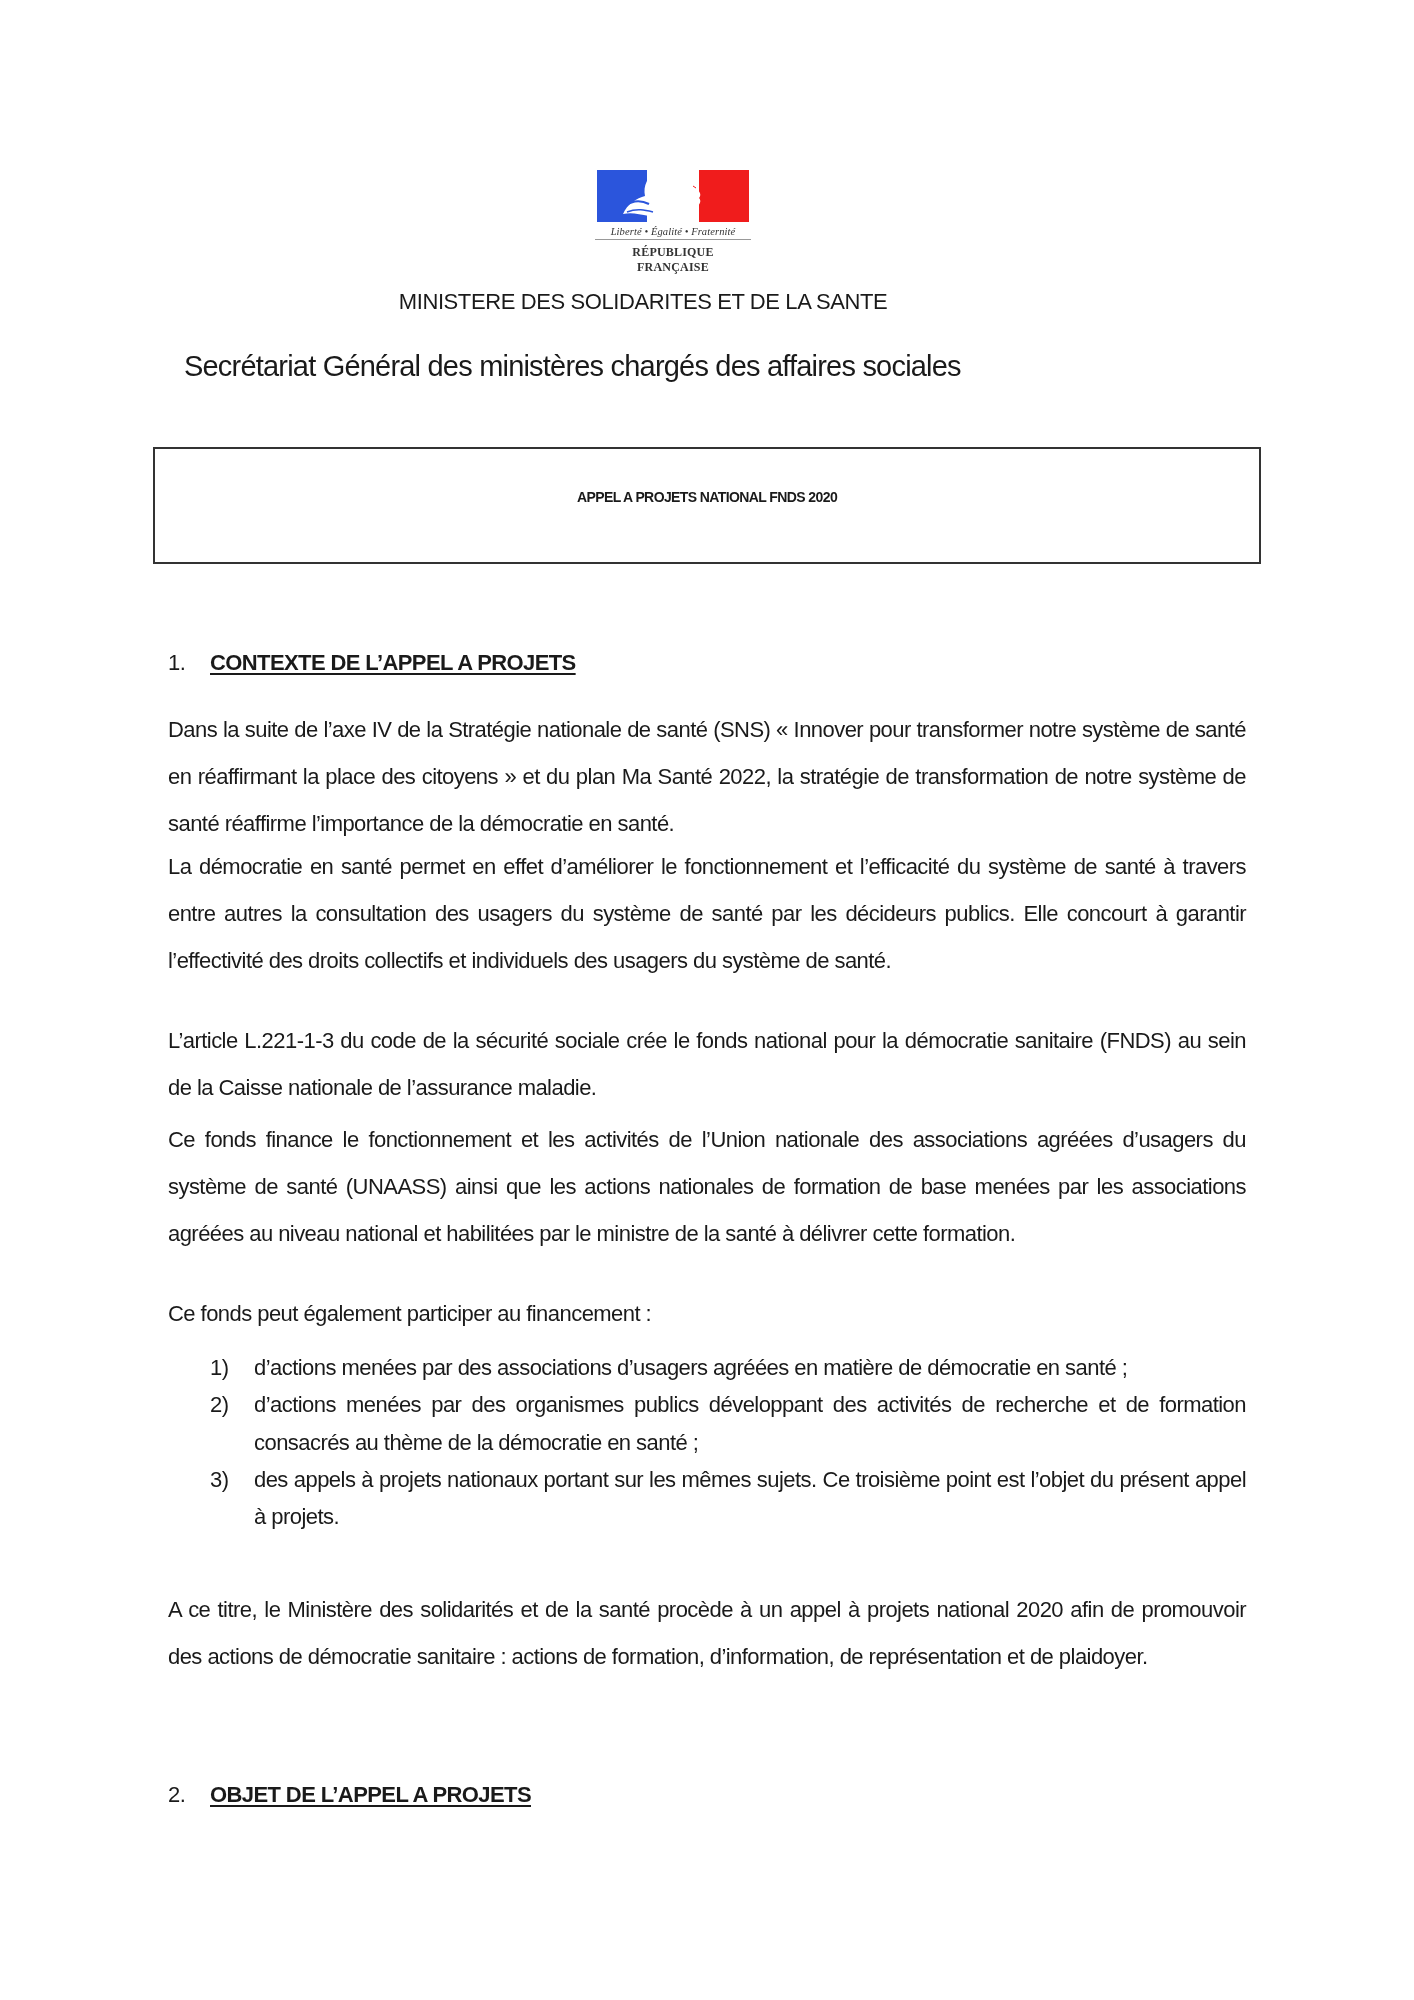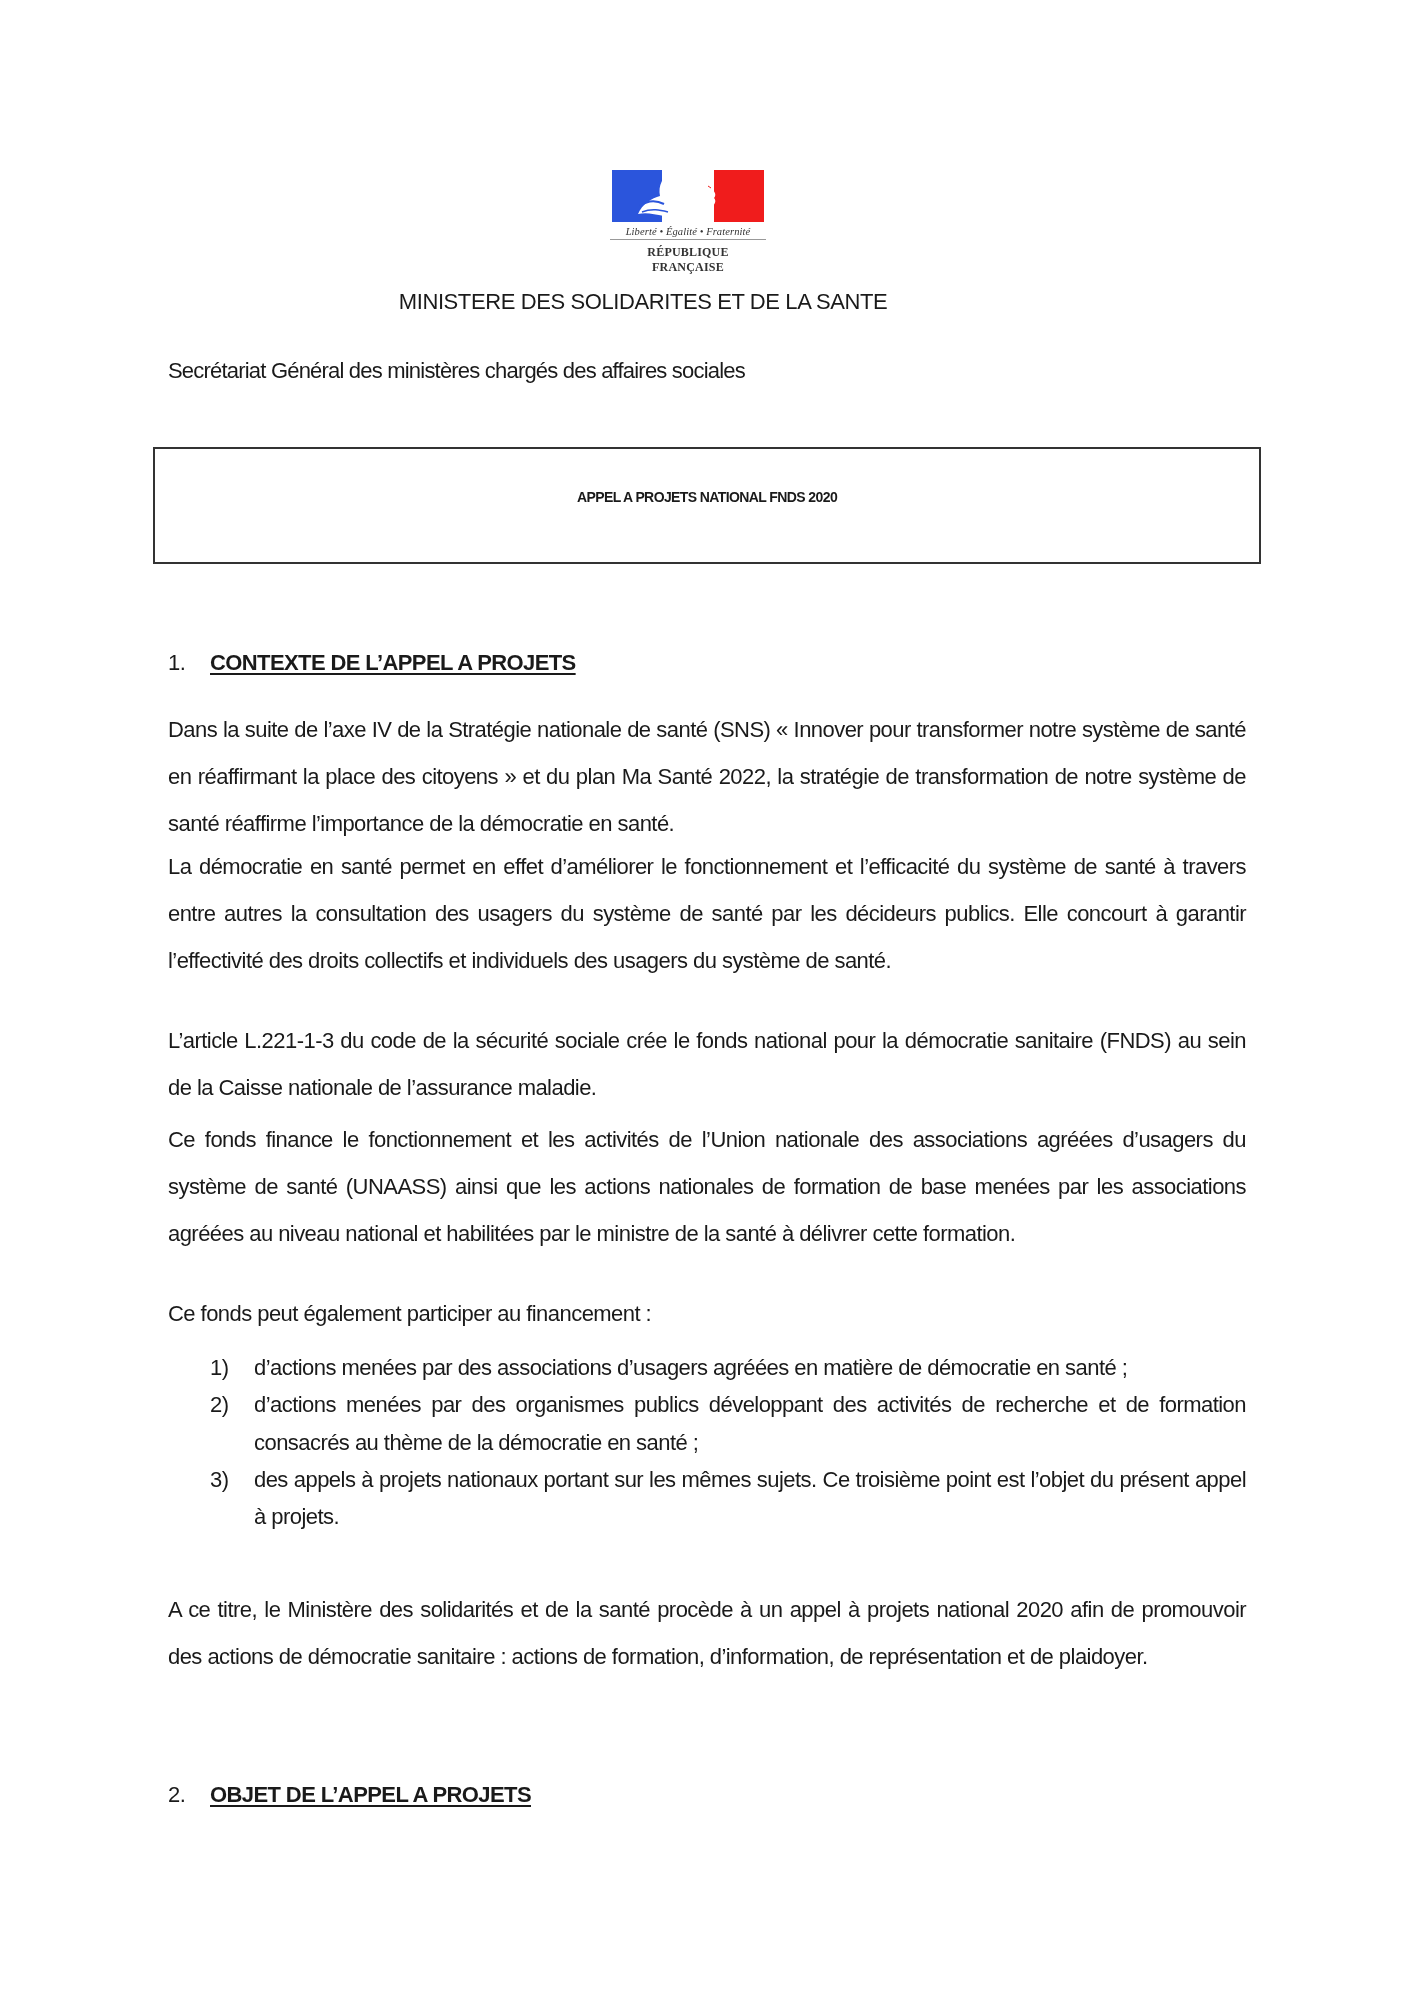--- a/index.html
+++ b/index.html
@@ -1,35 +1,35 @@
 <!DOCTYPE html>
 <html><head>
   <meta charset="utf-8">
   <style>
     html, body { margin: 0; padding: 0; background: #ffffff; }
     body { width: 1414px; height: 2000px; position: relative; overflow: hidden;
            font-family: "Liberation Sans", "DejaVu Sans", sans-serif; color: #1a1a1a; }
     .abs { position: absolute; }
 
     
-    .logo { left: 610px; top: 170px; width: 156px; height: 96px; }
+    .logo { left: 595px; top: 170px; width: 156px; height: 96px; }
     .flag { position: absolute; left: 2px; top: 0; width: 152px; height: 52px; }
     .flag .blue { position:absolute; left:0; top:0; width:50px; height:52px; background:#2b55dc; }
     .flag .white { position:absolute; left:50px; top:0; width:52px; height:52px; background:#ffffff; }
     .flag .red { position:absolute; left:102px; top:0; width:50px; height:52px; background:#f01c1c; }
     .flag svg { position:absolute; left:0; top:0; }
     .motto { position:absolute; left:0; top:56px; width:156px; text-align:center;
              font-family:"Liberation Serif", serif; font-style:italic; font-size:10.5px; color:#333;
              border-bottom:1px solid #999; padding-bottom:2px; letter-spacing:0.1px; }
     .rf { position:absolute; left:0; top:75px; width:156px; text-align:center;
           font-family:"Liberation Serif", serif; font-size:12px; color:#333; font-variant: small-caps;
           font-weight: bold; letter-spacing:0.2px; }
 
     .ministry { left: 0; width: 1286px; top: 289px; text-align: center; font-size: 22px; letter-spacing: -0.4px; }
-    .secretariat { left: 168px; top: 350px; font-size: 22px; letter-spacing: -0.8px; margin-top: 8px; }
+    .secretariat { left: 184px; top: 350px; font-size: 29px; letter-spacing: -0.8px; }
 
     .title-box { left: 153px; top: 447px; width: 1104px; height: 113px; border: 2.5px solid #333; }
     .title-box span { position:absolute; left:0; right:0; top:40px; text-align:center;
                       font-weight:bold; font-size:14px; letter-spacing:-0.6px; }
 
     .section-heading { left: 168px; font-size: 22px; }
     .section-heading .num { display:inline-block; width: 42px; letter-spacing:-0.4px; }
     .section-heading .txt { font-weight:bold; text-decoration: underline; text-decoration-thickness: 2px;
                             text-underline-offset: 3px; letter-spacing:-0.6px; }
 

